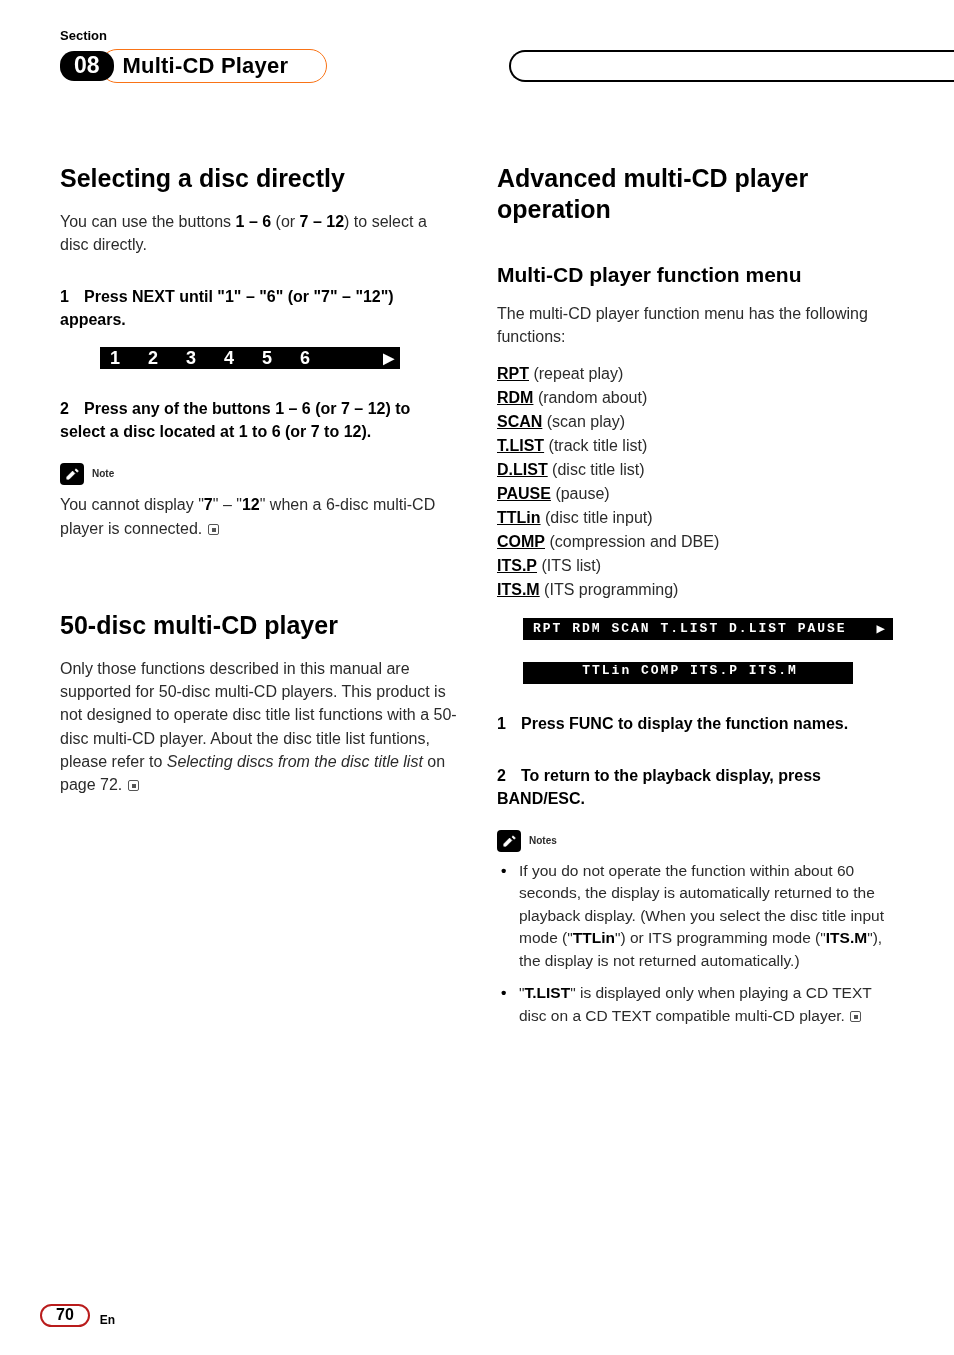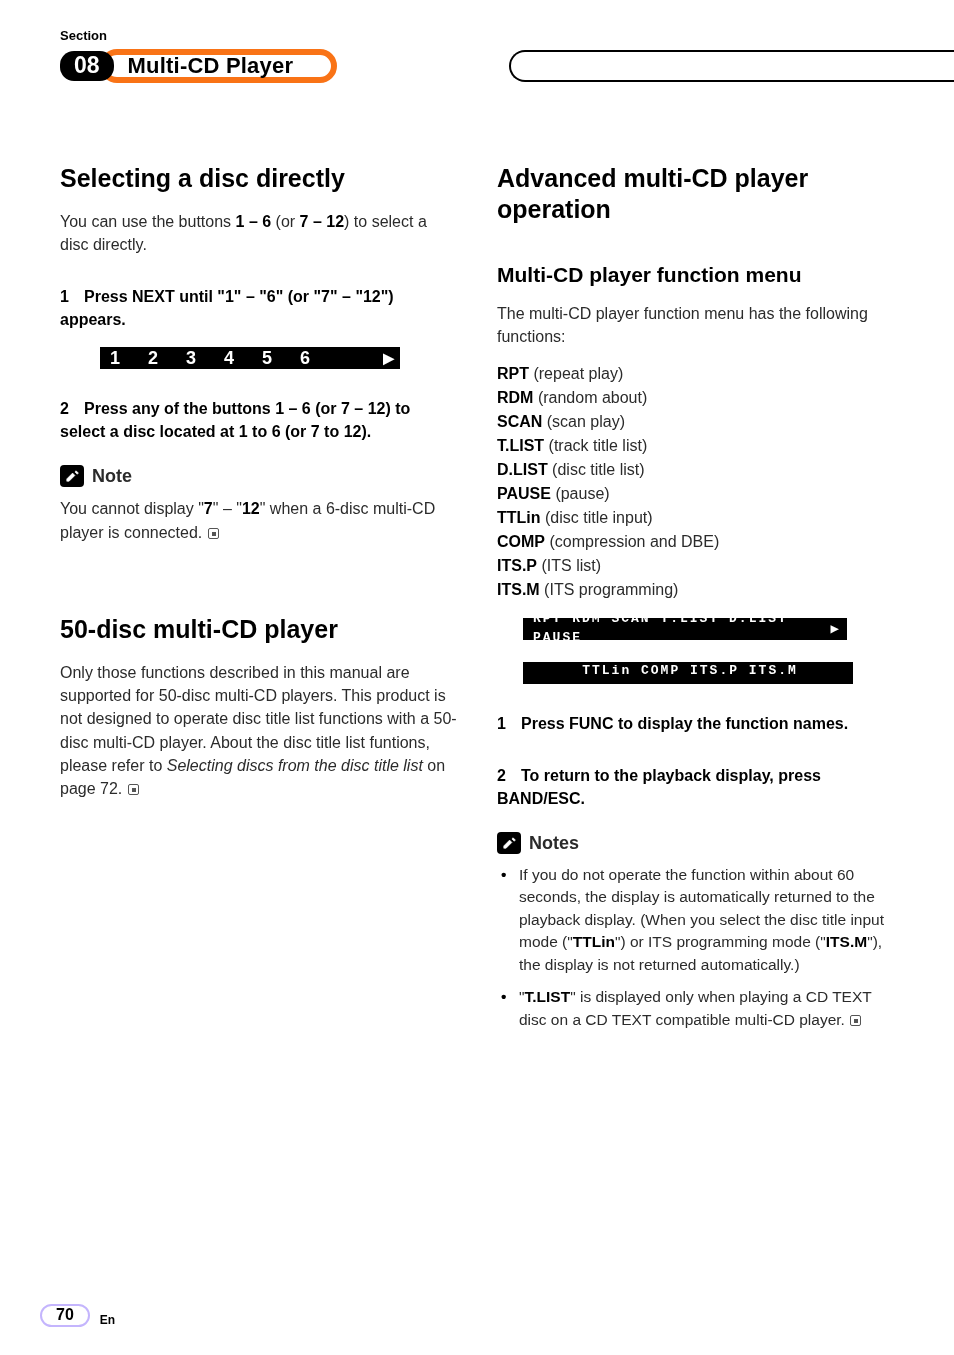--- a/index.html
+++ b/index.html
@@ -29,21 +29,21 @@
     color: #ffffff;
     font-weight: bold;
     font-size: 23px;
     border-radius: 14px;
     padding: 2px 14px 2px 14px;
     line-height: 1.1;
     margin-right: -2px;
     z-index: 2;
   }
   .header-lozenge {
-    border: 6px solid #f97316;
+    border: 1px solid #f97316;
     border-radius: 20px;
     height: 34px;
     display: flex;
     align-items: center;
     padding: 0 38px 0 22px;
     margin-left: -12px;
     margin-right: 20px;
   }
   .header-lozenge .title {
     font-size: 22px;
@@ -121,31 +121,31 @@
     width: 300px;
     margin-left: 40px;
     font-family: Arial, sans-serif;
     letter-spacing: 0;
     font-size: 18px;
     gap: 28px;
     justify-content: flex-start;
   }
   .strip .arrow { font-size: 14px; margin-left: auto; }
 
-  .strip.funcs1 { width: 324px; margin-left: 26px; font-size:13px; }
+  .strip.funcs1 { width: 370px; margin-left: 26px; font-size:13px; }
   .strip.funcs2 { width: 330px; margin-left: 26px; font-size:13px;flex-direction:column; }
 
   .note-head {
     display: flex;
     align-items: center;
     gap: 8px;
     margin-top: 20px;
     margin-bottom: 8px;
     font-weight: bold;
-    font-size: 18px;
+    font-size: 10px;
   }
   .pen-icon {
     width: 24px; height: 22px;
     background:#000;
     border-radius:4px;
     display:flex; align-items:center; justify-content:center;
   }
   .pen-icon svg { width:14px; height:14px; fill:#fff; stroke:#fff; }
 
   .stop-square {
@@ -160,21 +160,21 @@
   .stop-square::after {
     content:"";
     position:absolute;
     width:4px;height:4px;
     background:#555;
     top:3px; left:3px;
   }
 
   .func-list { margin-bottom: 14px; }
   .func-list div { line-height: 1.5; }
-  .func-list b { color:#000; }
+  .func-list b { color:#000;text-decoration:underline; }
 
   ul.notes-list { list-style: none; padding-left: 0; margin-top:6px;}
   ul.notes-list li {
     position: relative;
     padding-left: 22px;
     margin-bottom: 10px;
     font-size: 15.5px;
     line-height: 1.45;
     color:#2b2b2b;
   }
@@ -192,21 +192,21 @@
   
   .footer {
     position: absolute;
     left: 40px;
     bottom: 28px;
     display:flex;
     align-items:flex-end;
     gap: 10px;
   }
   .page-oval {
-    border: 2px solid #c4b5fd;
+    border: 2px solid #b91c1c;
     border-radius: 14px;
     padding: 0px 14px 1px 14px;
     font-size: 16px;
     font-weight: bold;
   }
   .lang-code { font-size: 12px; font-weight: bold; }
 
   b, strong { color:#000; }
 </style>
 </head>

